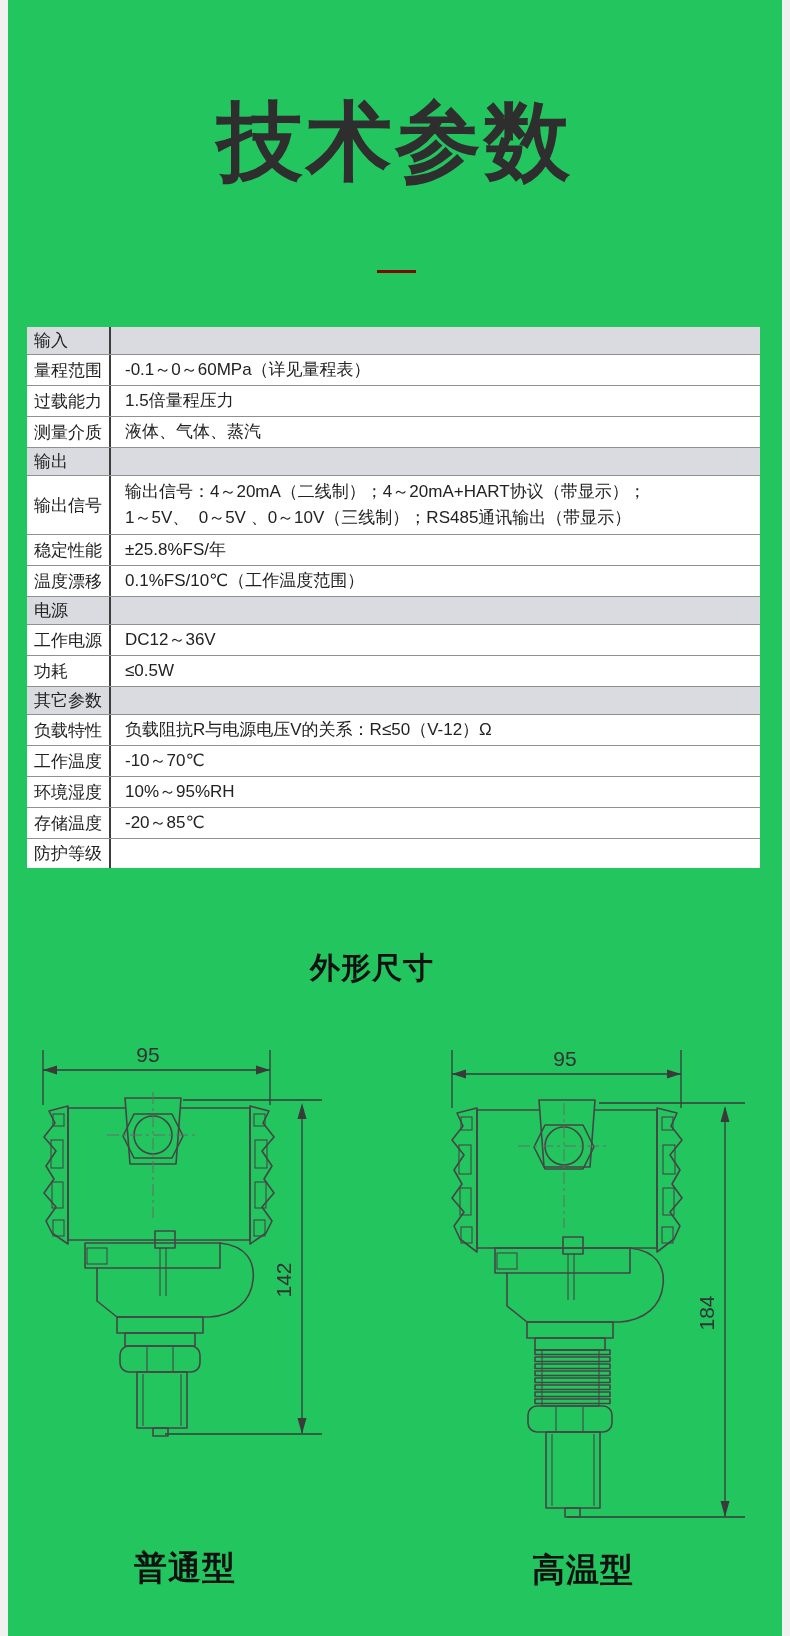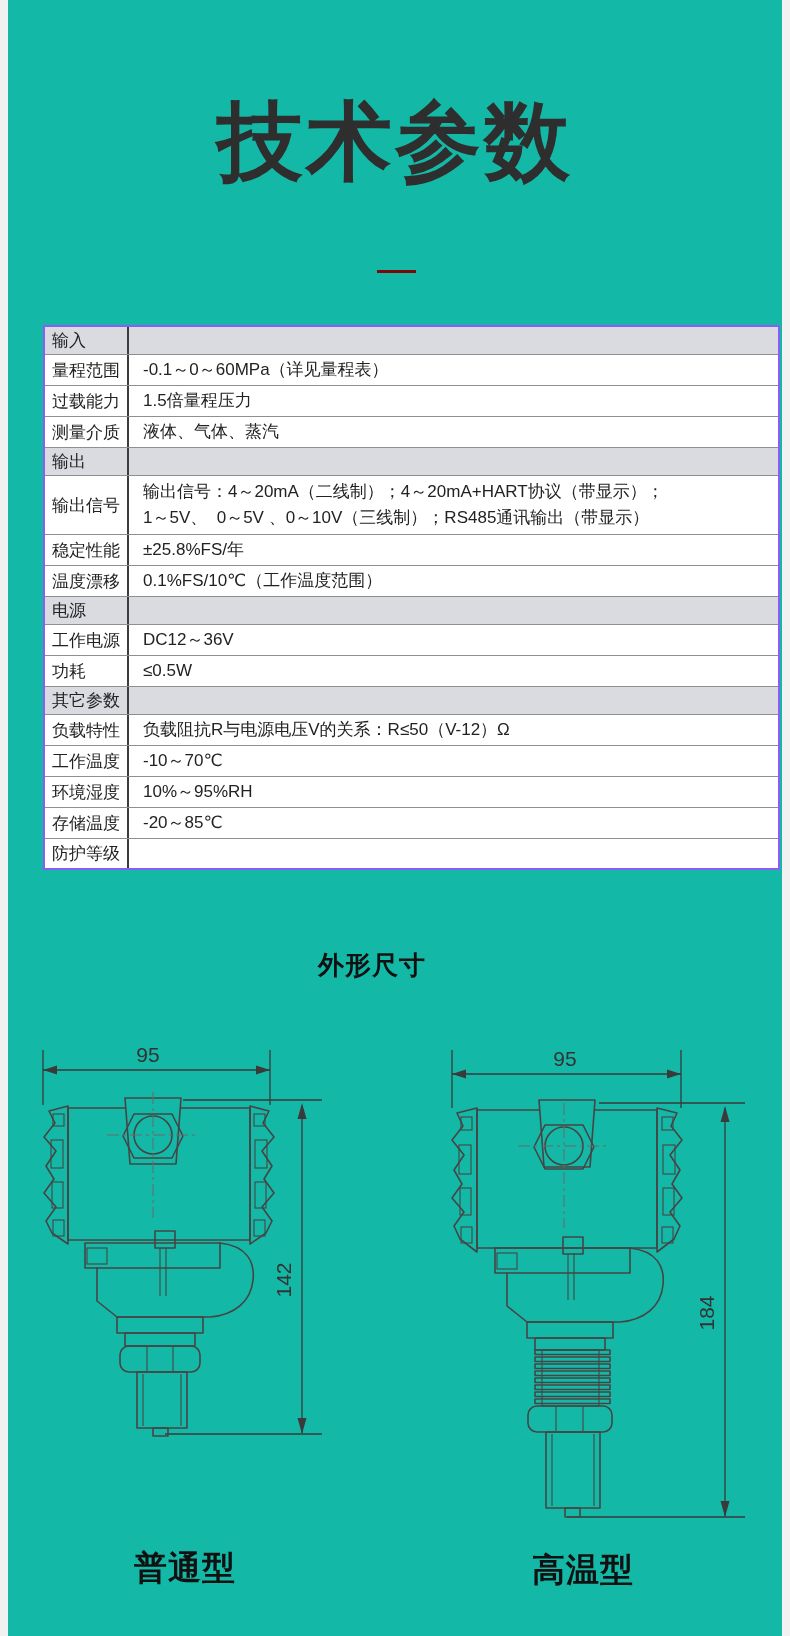--- a/index.html
+++ b/index.html
@@ -1,51 +1,51 @@
 <!DOCTYPE html>
 <html><head>
 <meta charset="utf-8">
 <style>
   html,body{margin:0;padding:0;background:#ffffff;}
   #page{
-    position:relative;width:790px;height:1636px;background:#14b8a6;
+    position:relative;width:790px;height:1636px;background:#22c55e;
     font-family:"Liberation Sans","DejaVu Sans",sans-serif;color:#222;
     overflow:hidden;
   }
   .edge-strip{position:absolute;top:0;width:8px;height:1636px;background:#f1f1f1;}
   .edge-left{left:0;} .edge-right{right:0;}
 
   .page-title{
     position:absolute;top:94px;left:0;width:100%;text-align:center;
     font-size:86px;font-weight:900;color:#2e2e2e;letter-spacing:3px;line-height:1.1;
   }
   .red-divider{position:absolute;left:377px;top:270px;width:39px;height:3px;background:#7c0808;}
 
   
   .spec-table{
     position:absolute;left:25px;top:325px;width:737px;
-    border:2px solid #8b5cf6;box-sizing:border-box;background:#fff;margin-left:18px;
+    border:2px solid #22c55e;box-sizing:border-box;background:#fff;
   }
   .t-row{display:flex;border-bottom:1px solid #8f8f8f;min-height:29px;align-items:stretch;}
   .t-row:last-child{border-bottom:none;}
   .t-row.section{min-height:24px;background:#d9dbe0;}
   .t-row.tall{min-height:58px;}
   .t-label{
     width:73px;flex:0 0 73px;border-right:2px solid #3c3c3c;
     padding:2px 2px 2px 7px;font-size:17px;color:#222;
     display:flex;align-items:center;box-sizing:content-box;
   }
   .t-value{
     flex:1;padding:2px 0 2px 14px;font-size:17px;color:#222;
     display:flex;align-items:center;white-space:pre-wrap;line-height:26px;
   }
 
   .section-title{
     position:absolute;top:948px;left:0;width:744px;text-align:center;
-    font-size:26px;font-weight:bold;color:#111;letter-spacing:1px;
+    font-size:30px;font-weight:bold;color:#111;letter-spacing:1px;
   }
 
   .drawing{position:absolute;}
   .drawing-caption{
     position:absolute;font-size:33px;font-weight:bold;color:#111;letter-spacing:1px;
   }
   .caption-normal{left:134px;top:1546px;}
   .caption-high{left:532px;top:1548px;}
 
   svg .ln{stroke:#454545;stroke-width:1.6;fill:none;stroke-linejoin:round;stroke-linecap:round;}

